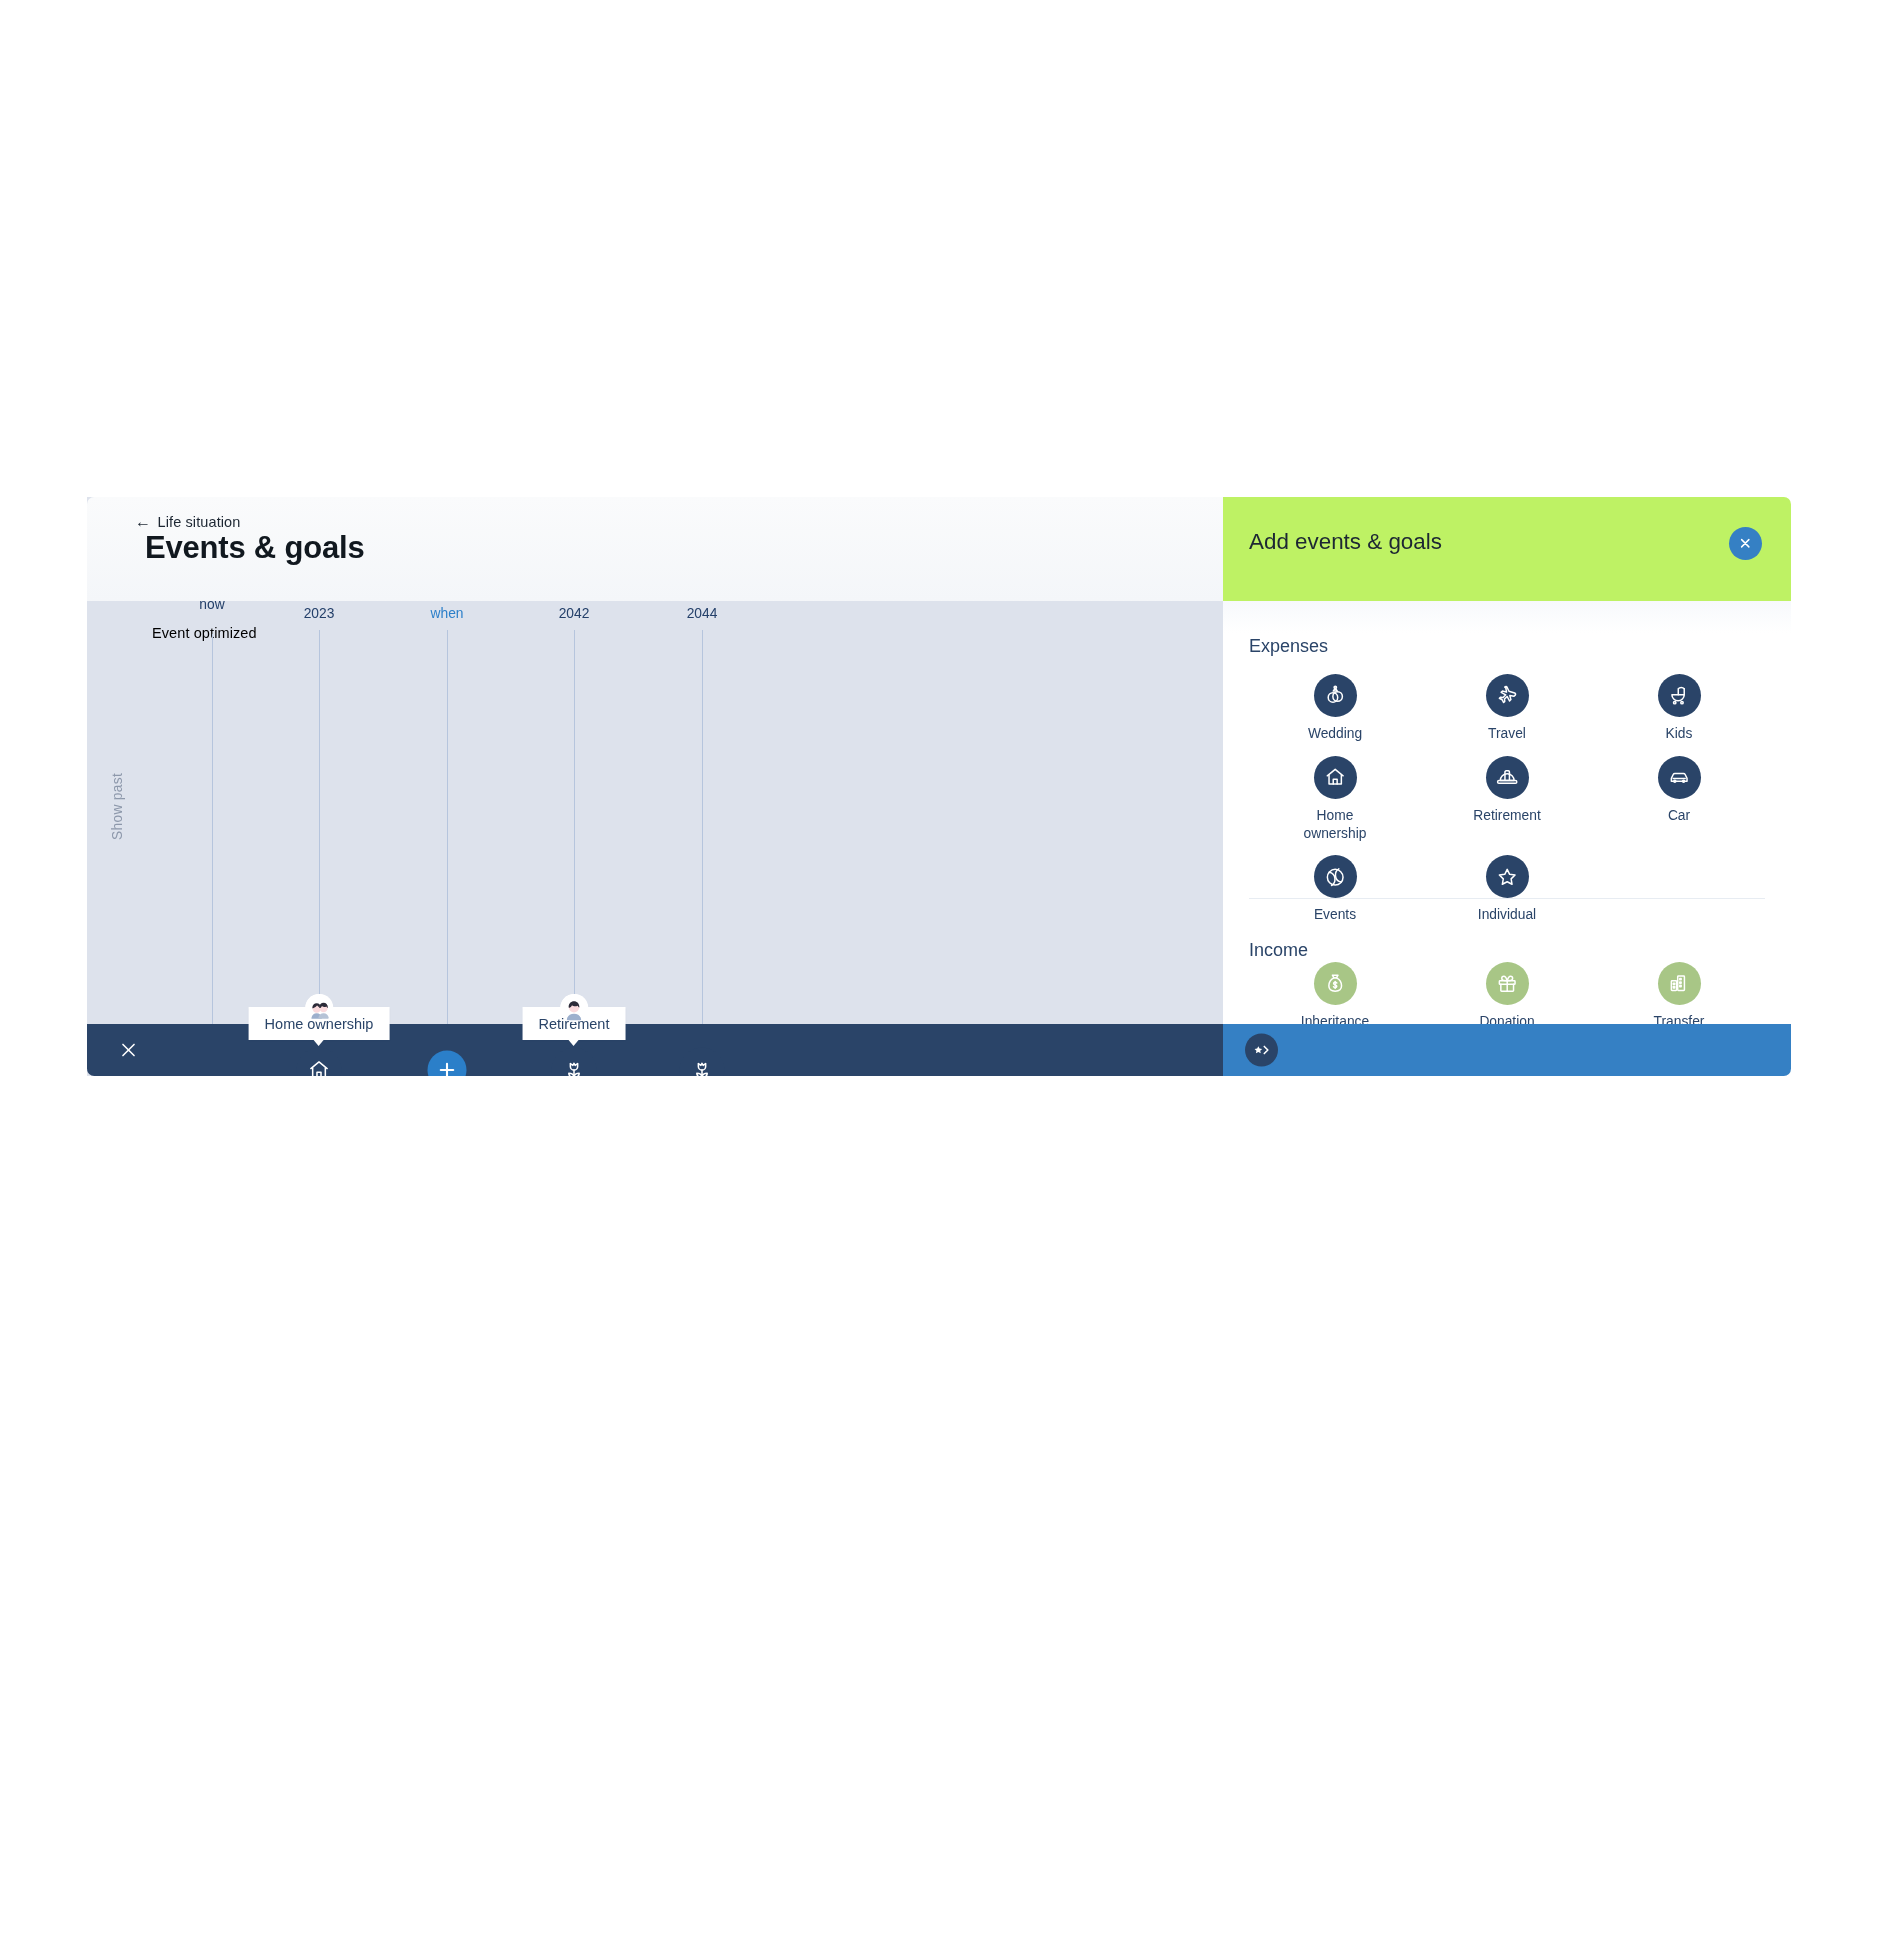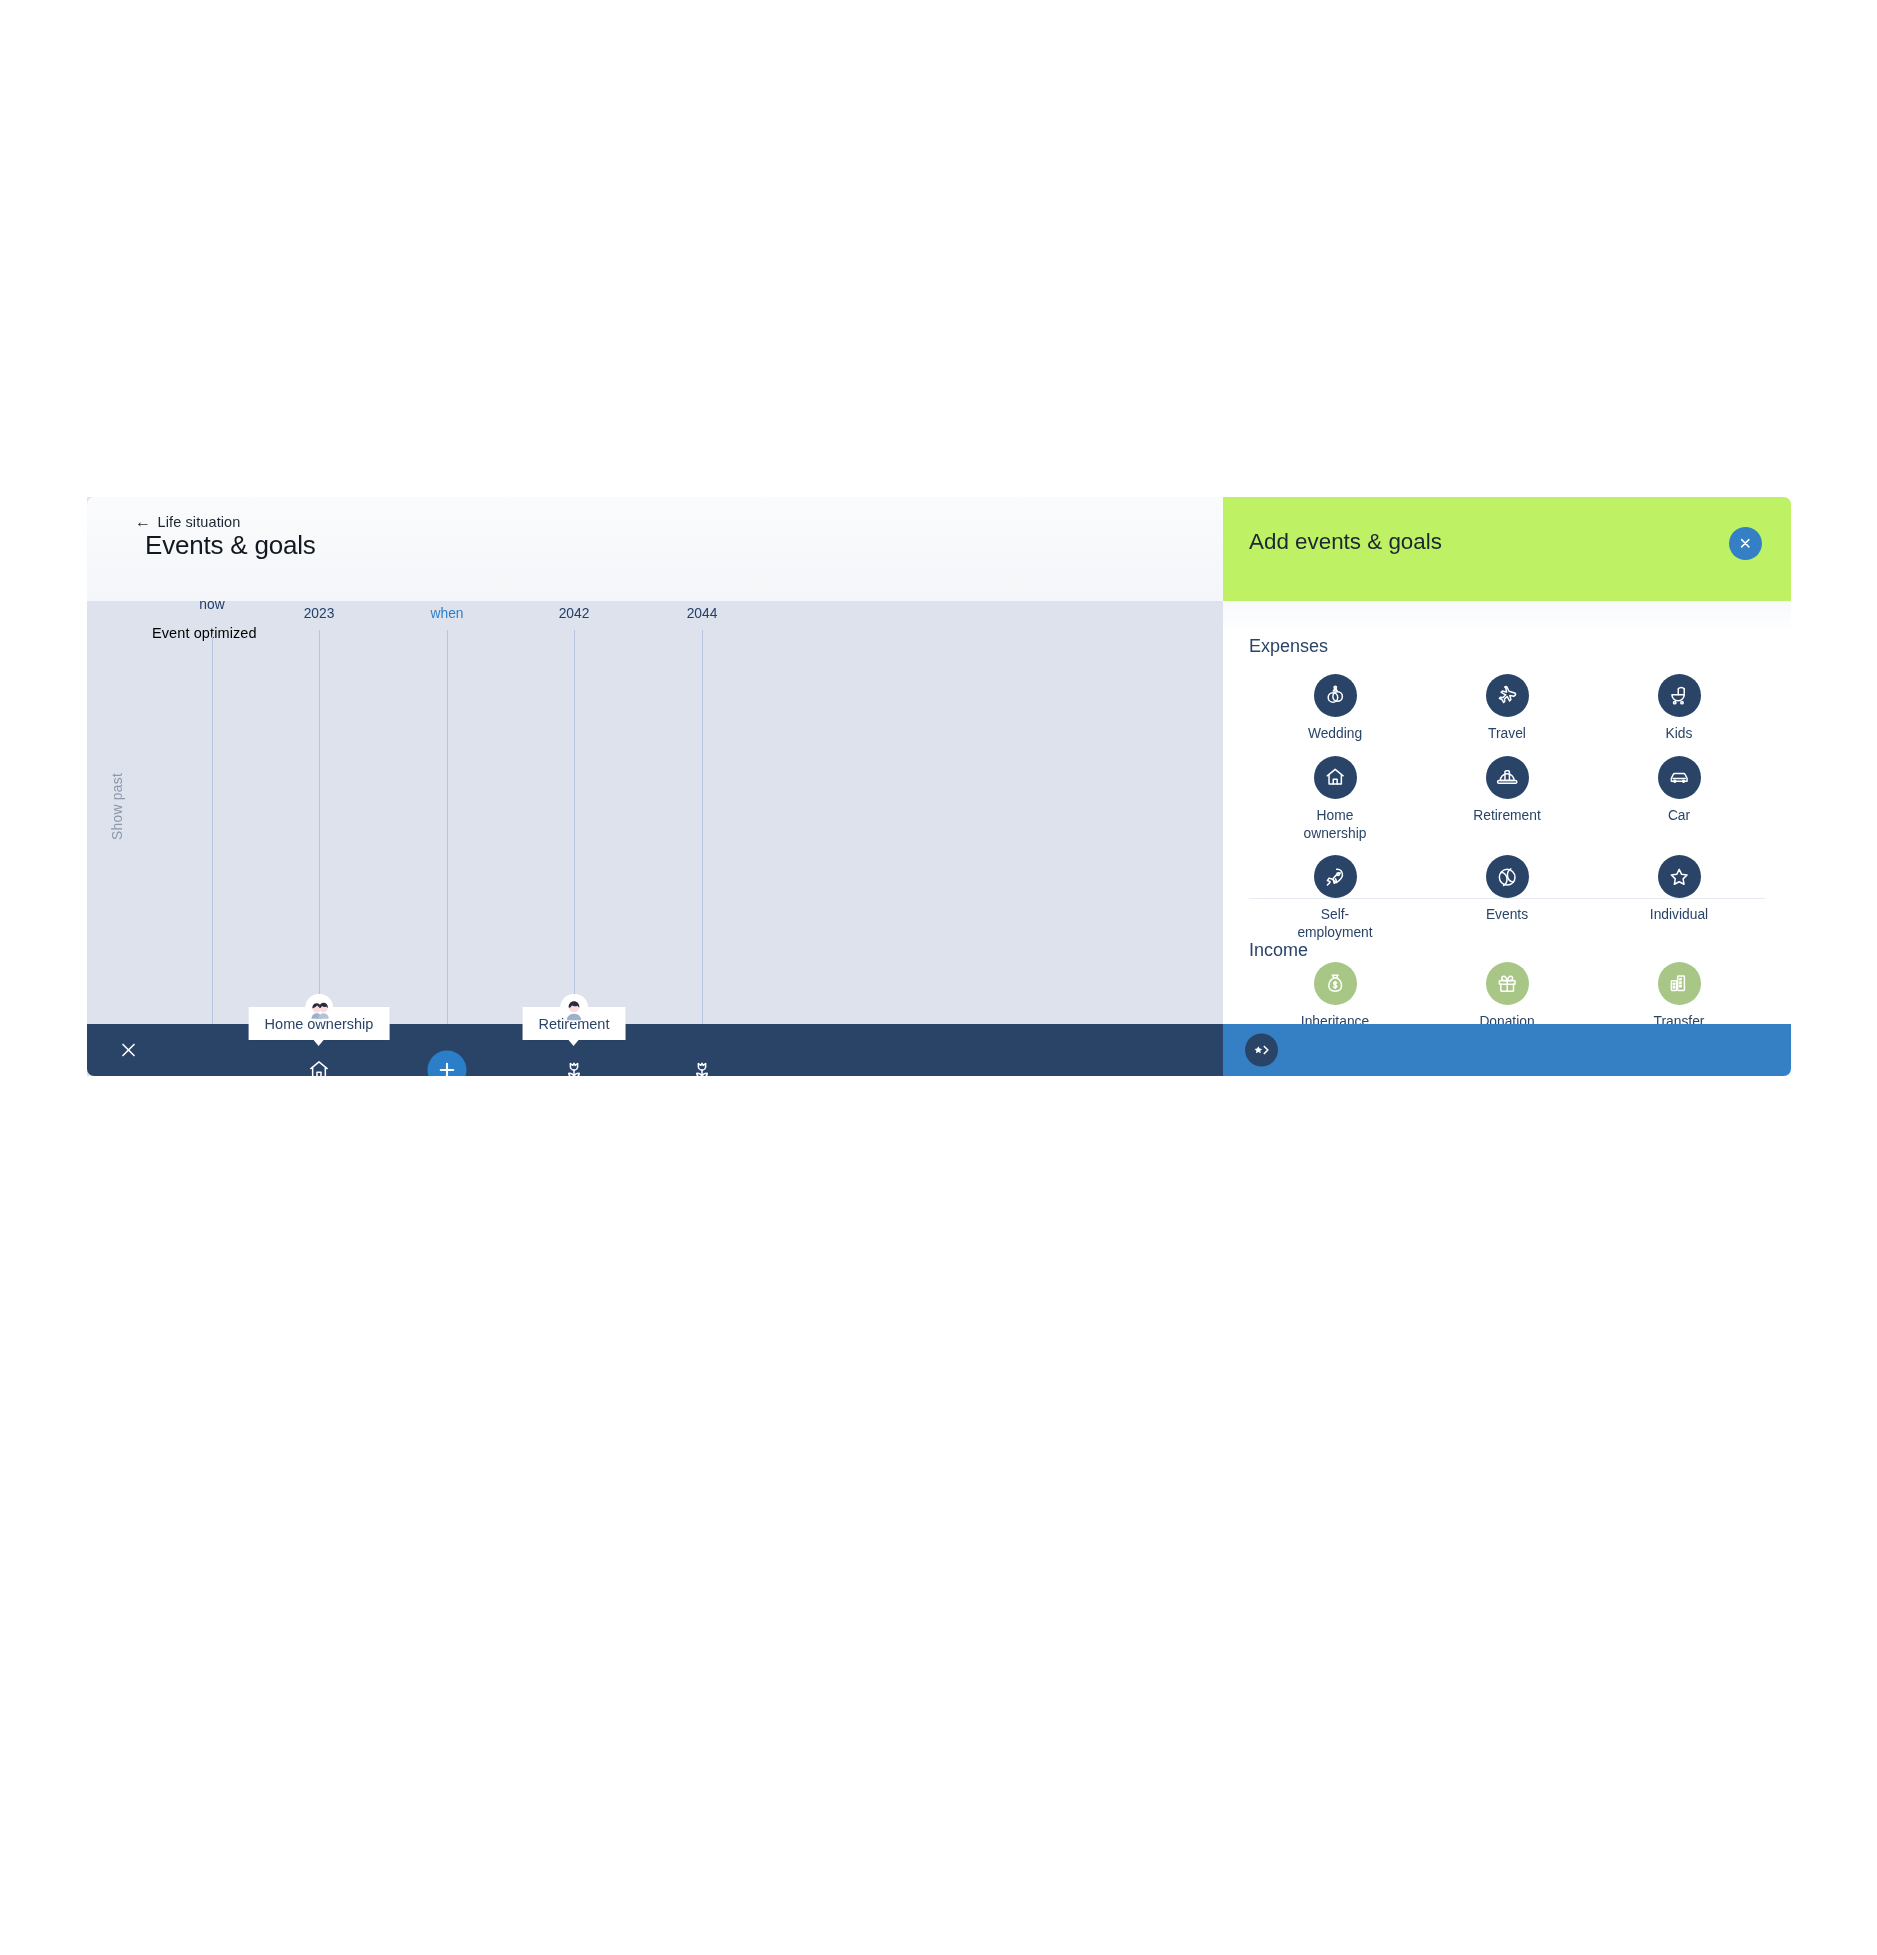--- a/index.html
+++ b/index.html
@@ -31,21 +31,21 @@
   }
   .breadcrumb {
     position: absolute; left: 48px; top: 16.7px;
     font-size: 14.5px; color: #1d2733;
     display: flex; align-items: center; gap: 6.5px;
     letter-spacing: 0.1px;
   }
   .breadcrumb .arrow { font-size: 16px; line-height: 1; color:#1d2733; }
   .page-title {
     position: absolute; left: 58px; top: 33px;
-    font-size: 26px; color: #11181f; font-weight: 400;
+    font-size: 31px; color: #11181f; font-weight: 700;
     letter-spacing: -0.2px;
   }
 
   .plot {
     position: absolute; left: 0; top: 104px;
     width: 100%; height: 475px;
   }
   .event-optimized {
     position: absolute; left: 65px; top: 24px;
     font-size: 14.5px; color: #000000; letter-spacing:0.1px;
@@ -407,32 +407,20 @@
                 <path d="M5.6 13.3h12.8"></path>
                 <circle cx="7.3" cy="16.4" r="1.1"></circle>
                 <circle cx="16.7" cy="16.4" r="1.1"></circle>
               </svg>
             </div>
             <div class="lbl">Car</div>
           </div>
           <div class="tile">
             <div class="circle">
               <svg viewBox="0 0 24 24" fill="none" stroke="#ffffff" stroke-width="1.6" stroke-linecap="round" stroke-linejoin="round">
-                <path d="M13.6 3.6c3.8-.4 6.6 2.4 6.2 6.2-.3 3-4 6.4-6.6 8.1l-3.7-3.7c1.7-2.6 5.1-6.3 8.1-6.6"></path>
-                <circle cx="15.3" cy="8.6" r="1.5"></circle>
-                <path d="M9.2 14.2 5.4 13l-1.8 2.6 3 1.2"></path>
-                <path d="M9.8 14.8l1.2 3.8 2.6-1.8-1.2-3"></path>
-                <path d="M6.2 17.8 3.6 20.4"></path>
-              </svg>
-            </div>
-            <div class="lbl">Self-employment</div>
-          </div>
-          <div class="tile">
-            <div class="circle">
-              <svg viewBox="0 0 24 24" fill="none" stroke="#ffffff" stroke-width="1.6" stroke-linecap="round" stroke-linejoin="round">
                 <circle cx="12" cy="12" r="8.4"></circle>
                 <path d="M5.4 6.8c3.4.5 5.9 3.1 6.3 6.6.3 3.3-1.3 6.2-3.6 7.5"></path>
                 <path d="M18.6 17.2c-3.4-.5-5.9-3.1-6.3-6.6-.3-3.3 1.3-6.2 3.6-7.5"></path>
               </svg>
             </div>
             <div class="lbl">Events</div>
           </div>
           <div class="tile">
             <div class="circle">
               <svg viewBox="0 0 24 24" fill="none" stroke="#ffffff" stroke-width="1.6" stroke-linecap="round" stroke-linejoin="round">

